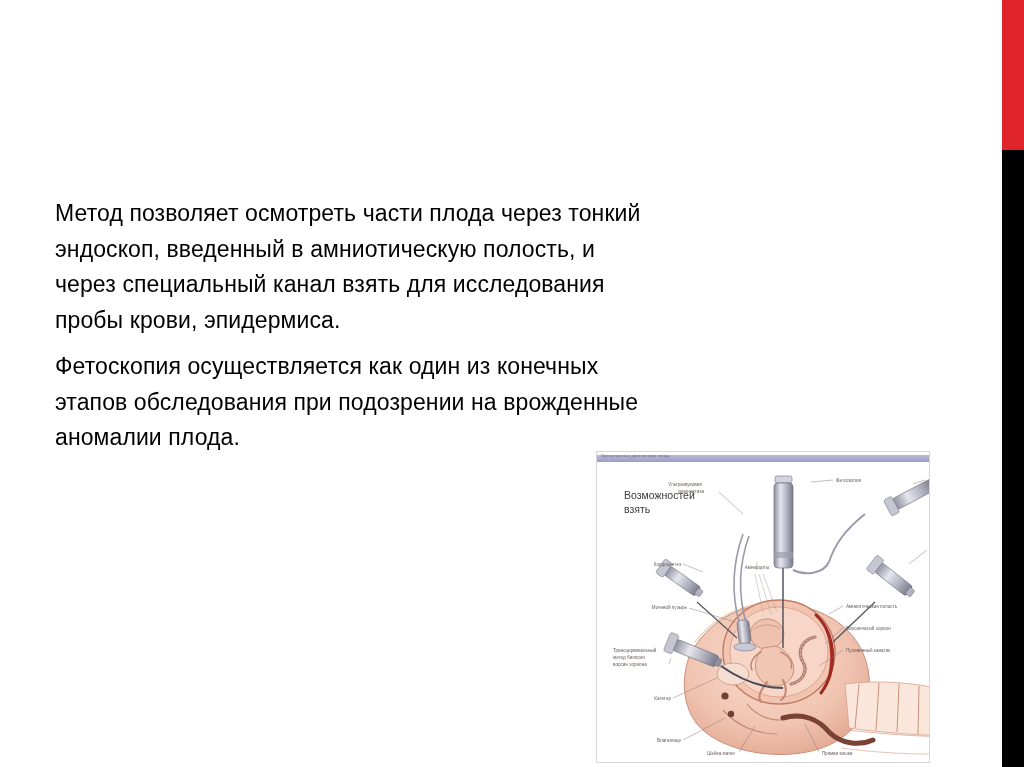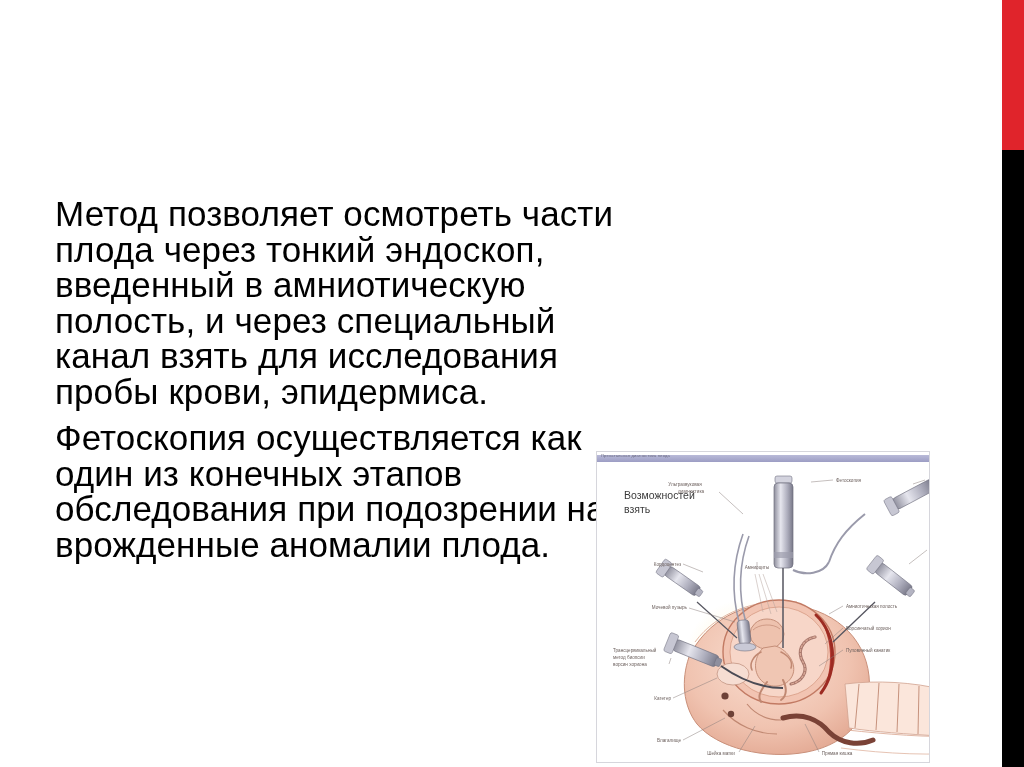--- a/index.html
+++ b/index.html
@@ -42,21 +42,21 @@
   
   .body-text {
     position: absolute;
     left: 55px;
     top: 196px;
     width: 590px;
   }
   .para {
     margin: 0;
     color: #000000;
-    font-size: 35px;
+    font-size: 23px;
     line-height: 35.5px;
     letter-spacing: 0.1px;
     font-family: "Liberation Sans", sans-serif;
   }
   .para + .para {
     margin-top: 11px;
   }
 
   
   .figure {

